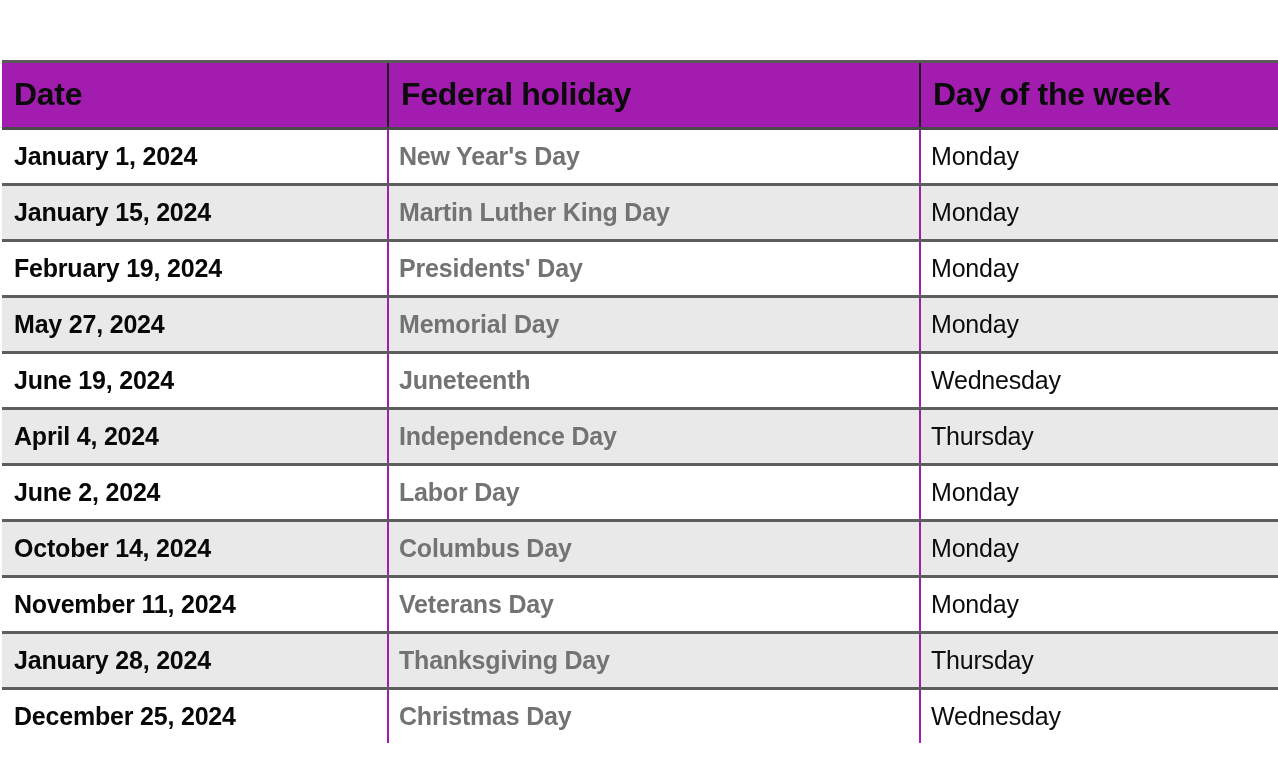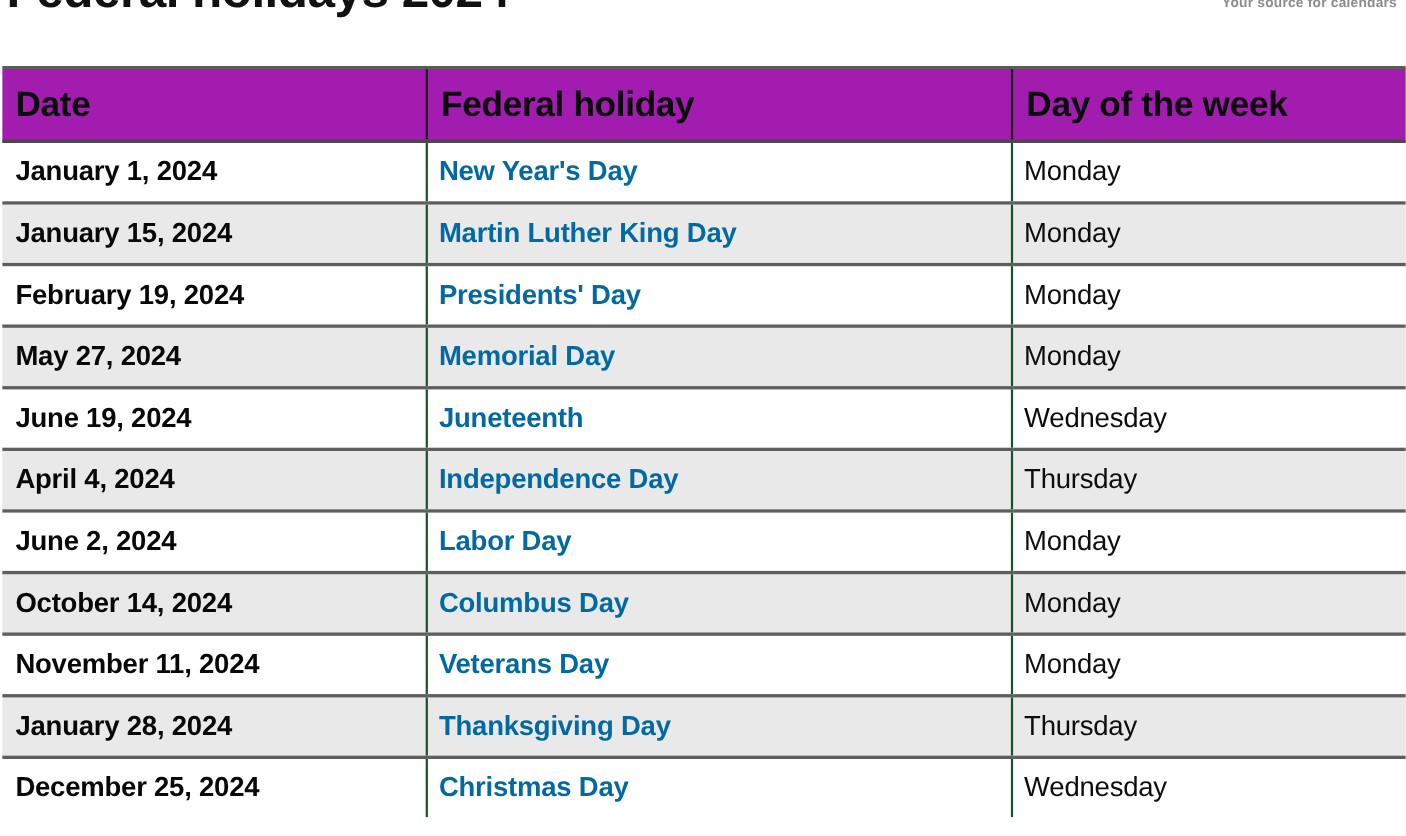--- a/index.html
+++ b/index.html
@@ -91,61 +91,57 @@
     letter-spacing: -0.3px;
     white-space: nowrap;
   }
   thead th.last-col { border-right: none; }
 
   tbody td {
     height: 53px;
     vertical-align: middle;
     padding: 0 0 0 12px;
     border-bottom: 3px solid #5e5e5e;
-    border-right: 2px solid #14532d;
+    border-right: 2px solid #a21caf;
     white-space: nowrap;
     overflow: hidden;
   }
   tbody td.last-col { border-right: none; }
 
   tbody tr.odd td  { background: #ffffff; }
   tbody tr.even td { background: #e9e9e9; }
 
   tbody tr:last-child td { border-bottom: none; }
 
   td.cell-date {
     font-size: 25px;
     font-weight: bold;
     color: #080808;
     letter-spacing: -0.2px;
   }
   td.cell-holiday {
     font-size: 25px;
     font-weight: bold;
-    color: #0369a1;
+    color: #737373;
     letter-spacing: -0.2px;
     padding-left: 10px;
   }
   td.cell-day {
     font-size: 25px;
     font-weight: normal;
     color: #0d0d0d;
     letter-spacing: -0.2px;
     padding-left: 10px;
   }
 </style>
 </head>
 <body>
 
 <div id="page">
 
-  <div class="masthead">
-    <div class="page-title">Federal holidays 2024</div>
-    <div class="tagline">Your source for calendars</div>
-  </div>
 
   <div class="holiday-table-wrap">
     <table class="holiday-table">
       <colgroup>
         <col class="c-date">
         <col class="c-holiday">
         <col class="c-day">
       </colgroup>
       <thead>
         <tr>

